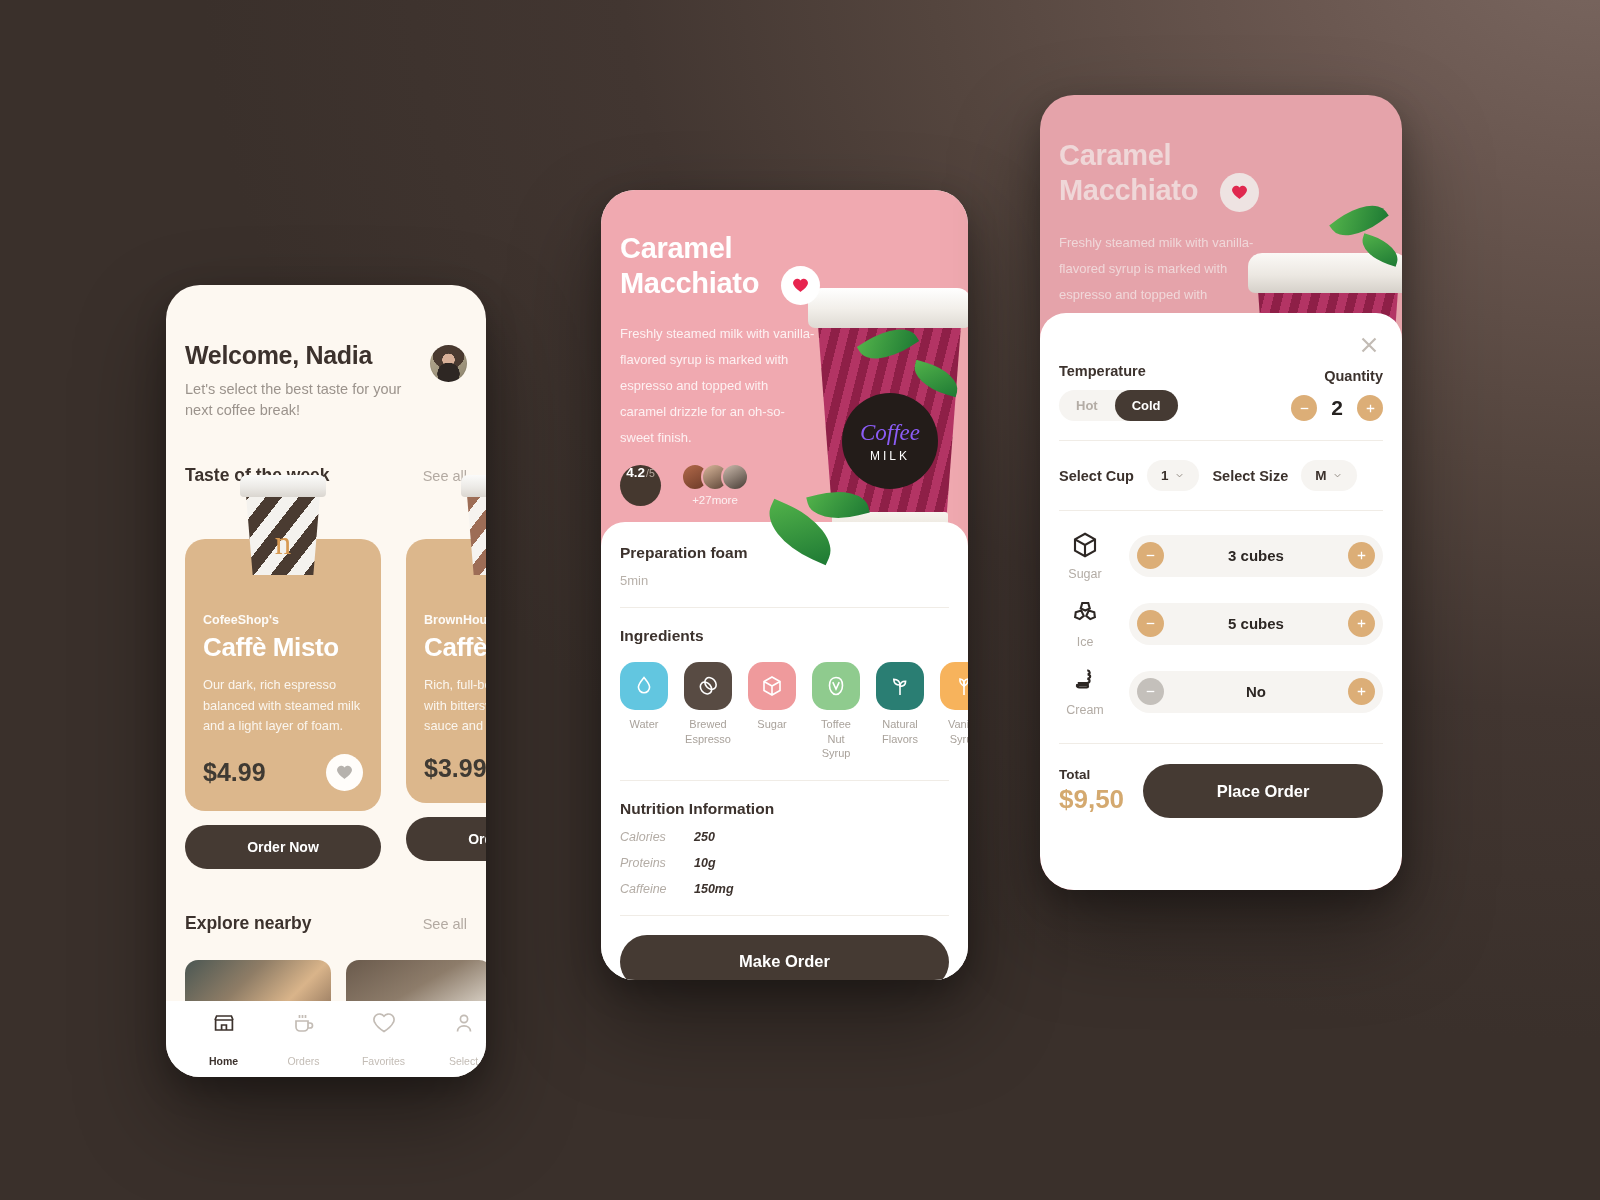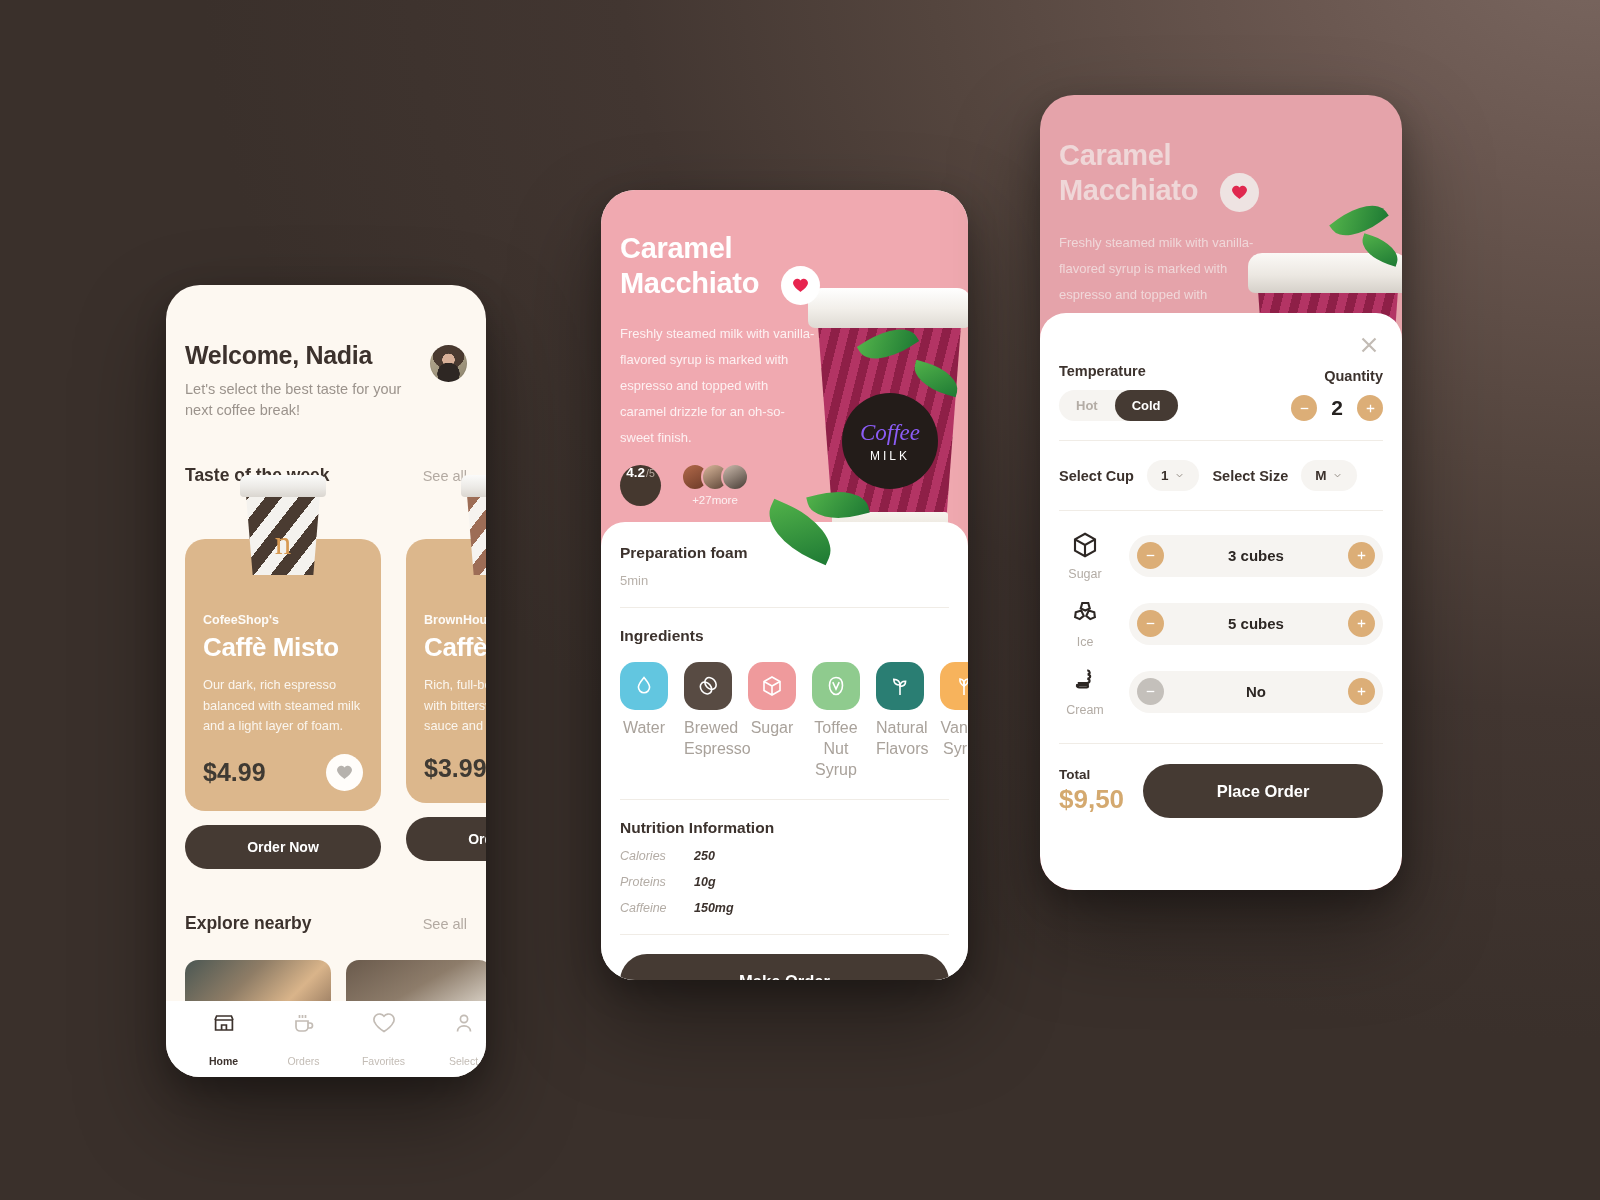--- a/index.html
+++ b/index.html
@@ -186,21 +186,21 @@
   .sheet-title { font-size: 15.5px; font-weight: bold; color: #3c322d; }
   .prep-val { font-size: 13px; color: #b8b1aa; margin-top: 11px; }
   .divider { height: 1px; background: #f0ece6; margin: 19px 0; }
   .ing-row { display: flex; gap: 16px; margin-top: 17px; }
   .ing { width: 48px; flex: none; }
   .ing-ico {
     width: 48px; height: 48px; border-radius: 15px;
     display: flex; align-items: center; justify-content: center;
   }
   .ing-ico svg { width: 24px; height: 24px; stroke: #fff; fill: none; stroke-width: 1.6; }
-  .ing-label { font-size: 16px; color: #a9a29b; text-align: center; margin-top: 7px; line-height: 1.32; }
+  .ing-label { font-size: 11px; color: #a9a29b; text-align: center; margin-top: 7px; line-height: 1.32; }
   .nut-row { display: flex; margin-top: 12px; font-size: 12.5px; font-style: italic; }
   .nut-key { width: 74px; color: #b3aca5; }
   .nut-val { color: #3c322d; font-weight: bold; }
   .make-order {
     height: 54px; border-radius: 28px; background: #453a33; color: #fff;
     font-size: 16.5px; font-weight: bold; display: flex;
     align-items: center; justify-content: center; margin: 0 0 23px;
   }
 
   

